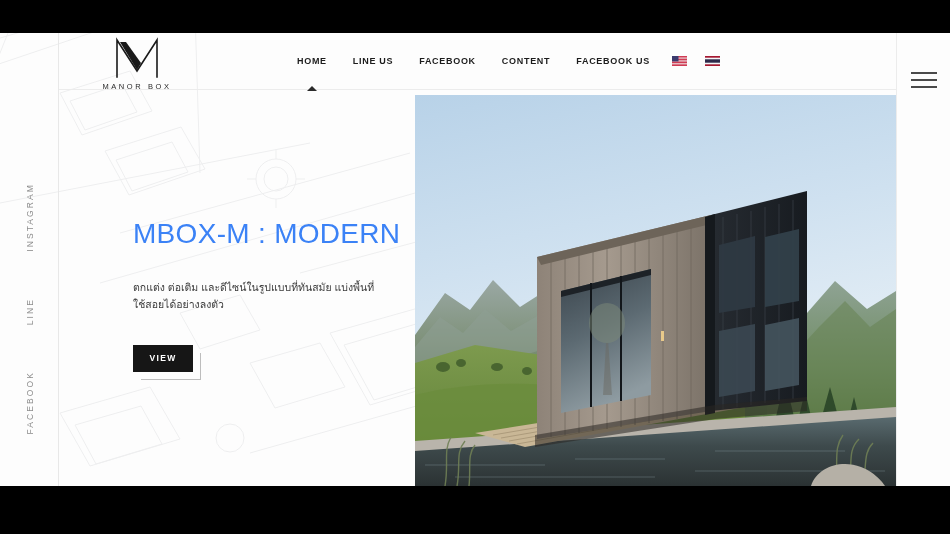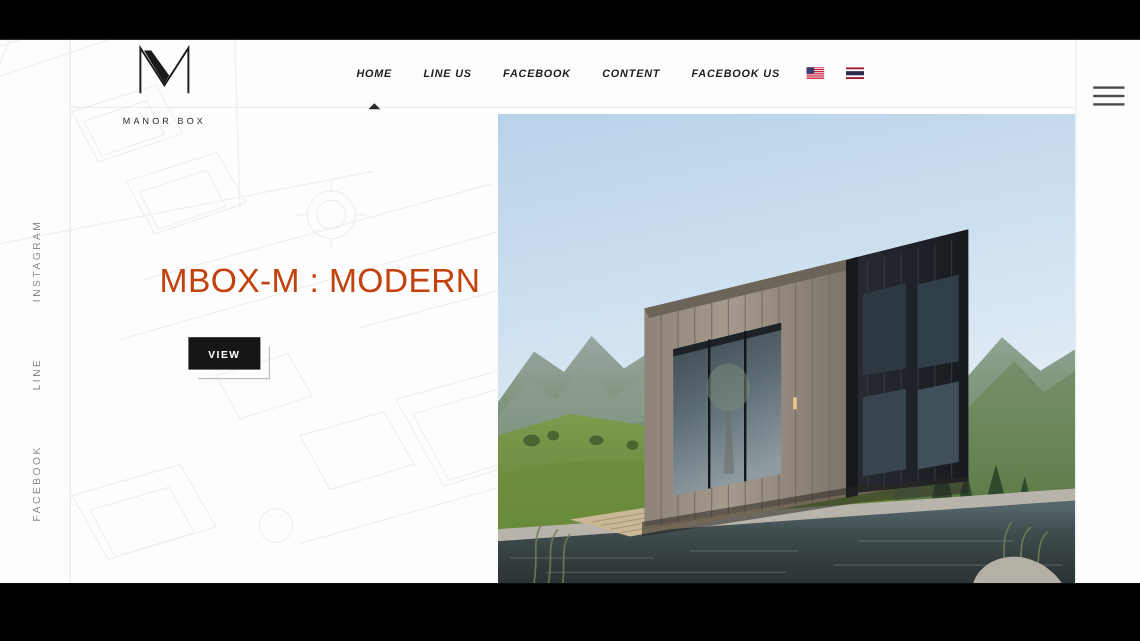--- a/index.html
+++ b/index.html
@@ -27,25 +27,25 @@
                  display:flex; flex-direction:column; align-items:center; gap:46px; }
   .social-item { writing-mode:vertical-rl; transform:rotate(180deg);
                  font-size:8.5px; letter-spacing:2.1px; color:#8c8c8c;
                  font-weight:400; cursor:pointer; }
 
   
   #header { position:absolute; left:59px; top:0; width:837px; height:57px;
             display:flex; align-items:center; border-bottom:1px solid #ececec; }
   #logo { position:absolute; left:18px; top:4px; width:120px; text-align:center; cursor:pointer; }
   #logo-mark { display:block; margin:0 auto; }
-  #logo-word { display:block; margin-top:17px; font-size:7.5px; letter-spacing:2.6px;
+  #logo-word { display:block; margin-top:3px; font-size:7.5px; letter-spacing:2.6px;
                color:#2a2a2a; }
 
   #nav { position:absolute; left:225px; top:0; height:55px;
-         display:flex; align-items:center; gap:0;font-style:italic; }
+         display:flex; align-items:center; gap:0; }
   .nav-item { position:relative; padding:0 13px; font-size:9px; font-weight:700;
               letter-spacing:.7px; color:#1c1c1c; cursor:pointer; white-space:nowrap; }
   .nav-item.active::after { content:""; position:absolute; left:50%; bottom:-25px;
               transform:translateX(-50%);
               border-left:5px solid transparent; border-right:5px solid transparent;
               border-bottom:5px solid #2b2b2b; }
   .flag { width:15px; height:10px; margin:0 9px; display:inline-block;
           vertical-align:middle; cursor:pointer; }
 
   
@@ -54,25 +54,25 @@
   #hamburger { position:absolute; left:50%; top:34px; transform:translateX(-50%);
                width:26px; cursor:pointer; }
   #hamburger span { display:block; height:2px; background:#4a4a4a; margin:5px 0; }
 
   
   #hero-image { position:absolute; left:415px; top:62px; width:481px; height:391px;
                 overflow:hidden; }
 
   
   #hero-copy { position:absolute; left:133px; top:185px; width:270px; z-index:5; }
-  #hero-title { font-size:28px; font-weight:400; letter-spacing:.3px; color:#c2410c;
+  #hero-title { font-size:28px; font-weight:400; letter-spacing:.3px; color:#3b82f6;
                 white-space:nowrap; }
   #hero-sub { margin-top:29px; font-size:10.5px; line-height:1.65; color:#3b3b3b; }
 
-  #view-button-wrap { position:relative; margin-top:31px; width:64px;margin-left:24px; }
+  #view-button-wrap { position:relative; margin-top:31px; width:64px; }
   #view-button { position:relative; width:60px; height:27px; background:#161616;
                  color:#fff; font-size:8.5px; font-weight:700; letter-spacing:1.3px;
                  display:flex; align-items:center; justify-content:center;
                  border:none; cursor:pointer; z-index:2; }
   #view-button-shadow { position:absolute; left:8px; top:8px; width:60px; height:27px;
                         border-right:1px solid #bdbdbd; border-bottom:1px solid #bdbdbd;
                         z-index:1; }
 </style>
 </head>
 <body>
@@ -287,20 +287,21 @@
     <div id="menu-col">
       <div id="hamburger">
         <span></span>
           <span></span>
           <span></span>
       </div>
     </div>
 
     <div id="hero-copy">
       <h1 id="hero-title">MBOX-M : MODERN</h1>
+      <p id="hero-sub">ตกแต่ง ต่อเติม และดีไซน์ในรูปแบบที่ทันสมัย แบ่งพื้นที่ใช้สอยได้อย่างลงตัว</p>
 
       <div id="view-button-wrap">
         <div id="view-button-shadow"></div>
         <button id="view-button">VIEW</button>
       </div>
     </div>
 
   </div>
 
   <div class="letterbox" id="bar-top"></div>

